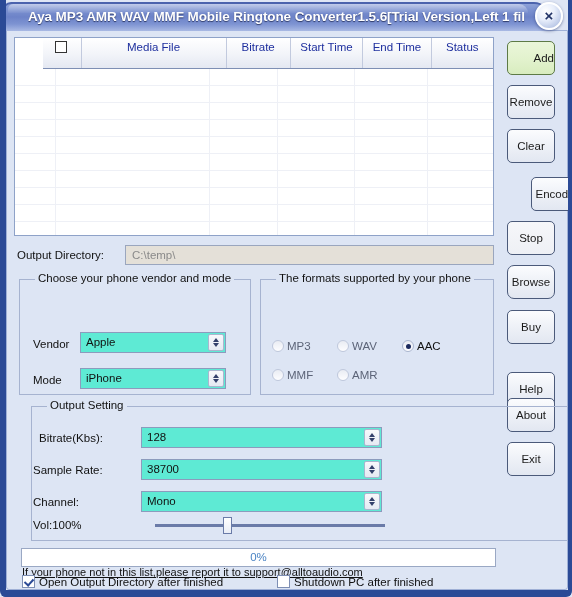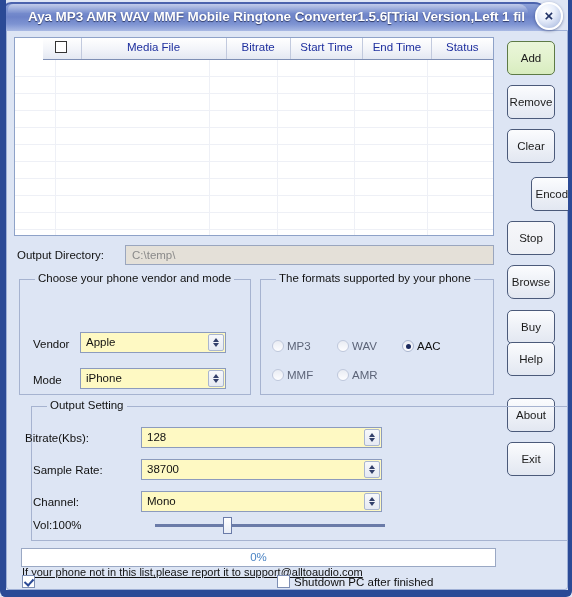--- a/index.html
+++ b/index.html
@@ -119,21 +119,21 @@
     position: absolute;
     left: 7px; top: 4px;
     width: 480px; height: 199px;
     background: #ffffff;
     border: 1px solid #8ea2c8;
     box-sizing: border-box;
     overflow: hidden;
   }
   .fl-header {
     display: flex;
-    height: 22px;
+    height: 31px;
     background: linear-gradient(to bottom, #ffffff 0%, #f2f4f9 55%, #e4e8f2 100%);
     border-bottom: 1px solid #7e8fb4;
     box-sizing: border-box;
     margin-left: 28px;
   }
   .fl-th {
     font-size: 11.5px;
     color: #1e2f9e;
     line-height: 18px;
     text-align: center;
@@ -253,21 +253,21 @@
   .lbl {
     position: absolute;
     font-size: 11.5px;
     color: #111111;
     white-space: nowrap;
   }
 
   
   .combo {
     position: absolute;
-    background: #fef9c3;
+    background: #5eead4;
     border: 1px solid #8c9bbd;
     box-sizing: border-box;
     height: 21px;
     font-size: 11.5px;
     color: #111111;
     line-height: 19px;
     padding-left: 5px;
     overflow: hidden;
     white-space: nowrap;
     cursor: pointer;
@@ -518,28 +518,28 @@
             <div class="fl-td c1"></div>
             <div class="fl-td c2"></div>
             <div class="fl-td c3"></div>
             <div class="fl-td c4"></div>
             <div class="fl-td c5"></div>
           </div>
         </div>
     </div>
 
     <div class="btncol" id="btncol">
-        <div class="sidebtn accent" style="top: 4px;">Add</div>
+        <div class="sidebtn accent" style="top: 4px; text-align: right;">Add</div>
         <div class="sidebtn" style="top: 48px;">Remove</div>
         <div class="sidebtn" style="top: 92px;">Clear</div>
         <div class="sidebtn" style="top: 140px; margin-left: 24px;">Encode</div>
         <div class="sidebtn plain" style="top: 184px;">Stop</div>
         <div class="sidebtn" style="top: 228px; border-radius: 7px;">Browse</div>
         <div class="sidebtn" style="top: 273px;">Buy</div>
-        <div class="sidebtn" style="top: 305px;">Help</div>
+        <div class="sidebtn" style="top: 335px;">Help</div>
         <div class="sidebtn" style="top: 361px;">About</div>
         <div class="sidebtn" style="top: 405px;">Exit</div>
       </div>
 
     <div class="outdir-label">Output Directory:</div>
     <div class="outdir-field" title="C:\temp\">C:\temp\</div>
 
     <div class="groupbox" id="gb-vendor">
       <span class="gb-title">Choose your phone vendor and mode</span>
     </div>
@@ -574,21 +574,21 @@
       <span>MMF</span>
     </div>
     <div class="radio-item off" style="left:330px; top:336px;">
       <span class="dot"></span>
       <span>AMR</span>
     </div>
 
     <div class="groupbox" id="gb-output">
       <span class="gb-title">Output Setting</span>
     </div>
-    <div class="lbl" style="left:18px; top:399px;">Bitrate(Kbs):</div>
+    <div class="lbl" style="left:32px; top:399px;">Bitrate(Kbs):</div>
     <div class="combo" style="left:134px; top:394px; width:241px;">
       <span>128</span>
       <span class="spin"></span>
     </div>
     <div class="lbl" style="left:26px; top:431px;">Sample Rate:</div>
     <div class="combo" style="left:134px; top:426px; width:241px;">
       <span>38700</span>
       <span class="spin"></span>
     </div>
     <div class="lbl" style="left:26px; top:463px;">Channel:</div>
@@ -600,20 +600,21 @@
     <div class="slider-track"></div>
     <div class="slider-thumb"></div>
 
     <div class="progress">
       <div class="progress-fill" id="progress-fill" style="width: 0%;"></div>
       <div class="progress-text">0%</div>
     </div>
 
     <div class="chk on" style="left:15px; top:542px;">
       <span class="box"></span>
+      <span>Open Output Directory after finished</span>
     </div>
     <div class="chk" style="left:270px; top:542px;">
       <span class="box"></span>
       <span>Shutdown PC after finished</span>
     </div>
   </div>
 
   <div class="footnote">If your phone not in this list,please report it to support@alltoaudio.com</div>
 
   <div class="frame-outer"></div>

